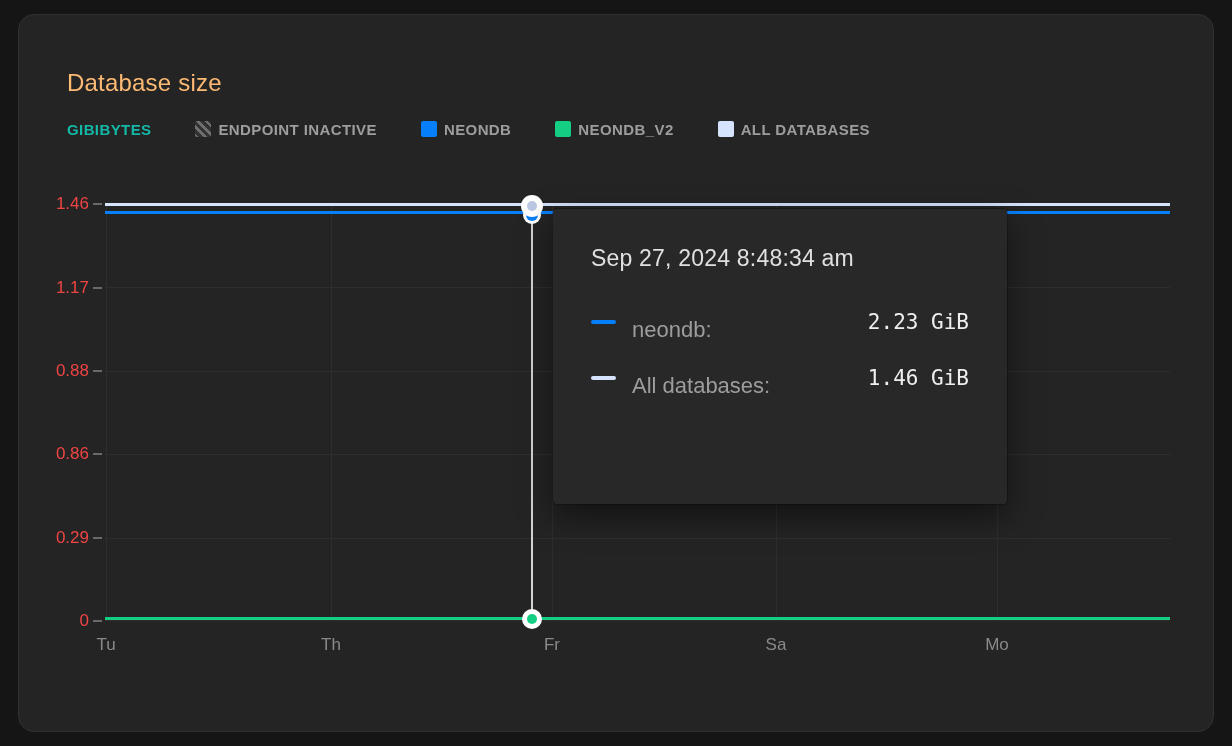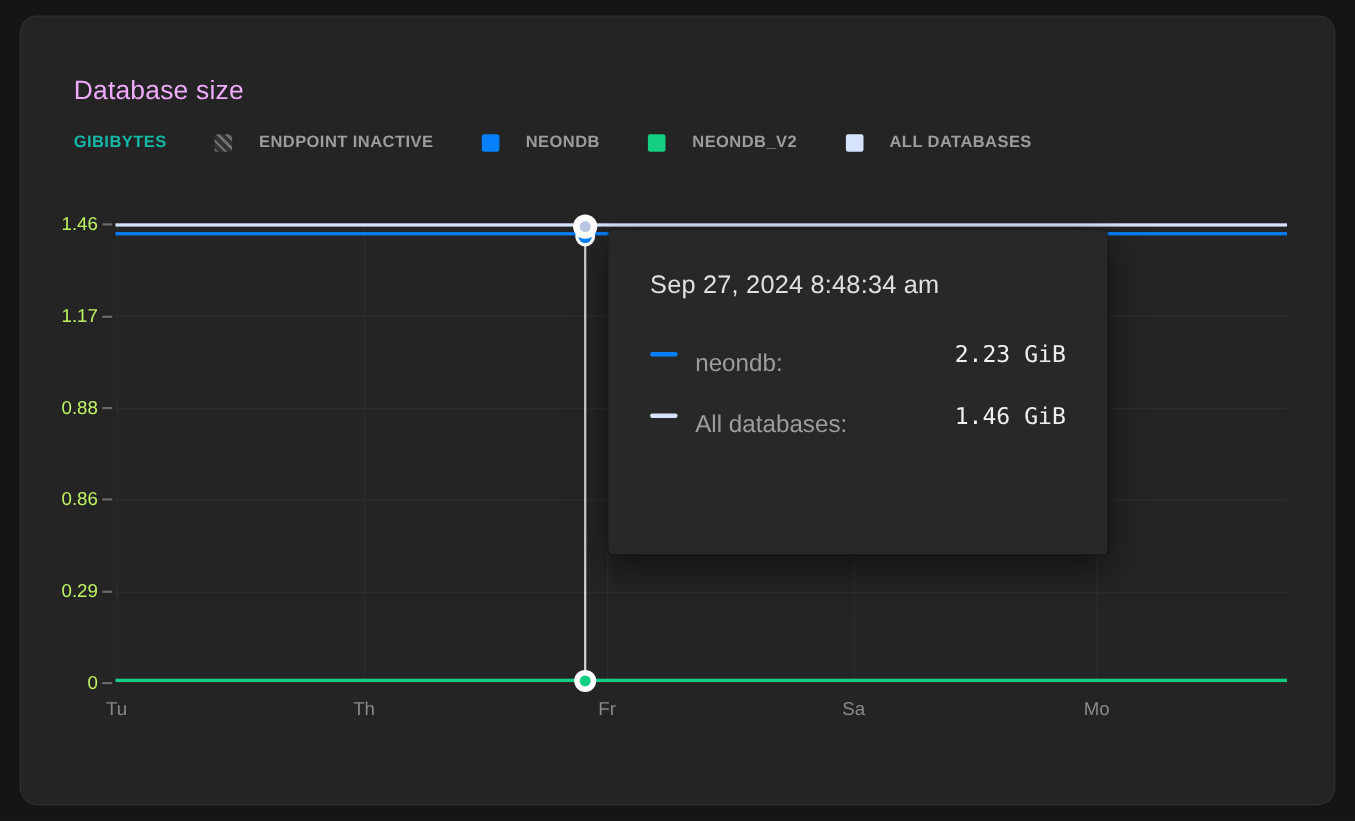--- a/index.html
+++ b/index.html
@@ -3,38 +3,38 @@
 <meta charset="utf-8">
 <style>
   * { margin:0; padding:0; box-sizing:border-box; }
   html,body { width:1232px; height:746px; background:#151515; overflow:hidden;
               font-family:"Liberation Sans", sans-serif; }
 
   .card { position:absolute; left:18px; top:14px; width:1196px; height:718px;
           background:#242424; border:1px solid #313131; border-radius:16px; }
 
   .title { position:absolute; left:48px; top:54px; font-size:24px; font-weight:500;
-           color:#f0abfc; letter-spacing:.2px; }
+           color:#fdba74; letter-spacing:.2px; }
 
   .legend { position:absolute; left:48px; top:106px; display:flex; align-items:center; gap:44px; }
   .legend-unit { font-size:15px; font-weight:700; color:#14b8a6; letter-spacing:.4px; }
-  .legend-item { display:flex; align-items:flex-end; gap:24px; cursor:pointer; }
+  .legend-item { display:flex; align-items:flex-start; gap:7px; cursor:pointer; }
   .legend-item .label { font-size:15px; font-weight:700; color:#9d9d9d; letter-spacing:.4px; }
   .swatch { width:16px; height:16px; border-radius:2px; flex:none; }
   .swatch.hatched { background:repeating-linear-gradient(45deg,#6f6f6f 0 2.5px,#323232 2.5px 6px); }
 
   
   .plot { position:absolute; left:86px; top:189px; width:1065px; height:417px; }
   .hgrid { position:absolute; left:0; width:100%; height:1px; background:#2e2e2e; }
   .vgrid { position:absolute; top:0; width:1px; height:100%; background:#2e2e2e; }
 
   .series-line { position:absolute; left:0; width:100%; }
 
   .ytick-label { position:absolute; width:60px; left:10px; text-align:right;
-                 font-size:17px; color:#bef264; line-height:20px; }
+                 font-size:17px; color:#ef4444; line-height:20px; }
   .ytick-dash  { position:absolute; left:74px; width:9px; height:2px; background:#6a6a6a; }
   .xtick-label { position:absolute; top:620px; width:60px; text-align:center;
                  font-size:17px; color:#8a8a8a; }
 
   
   .crosshair { position:absolute; left:512px; top:192px; width:2px; height:412px; background:#d4d4d4; }
   .dot { position:absolute; border-radius:50%; }
 
   
   .tooltip { position:absolute; left:534px; top:194px; width:454px; height:295px;

